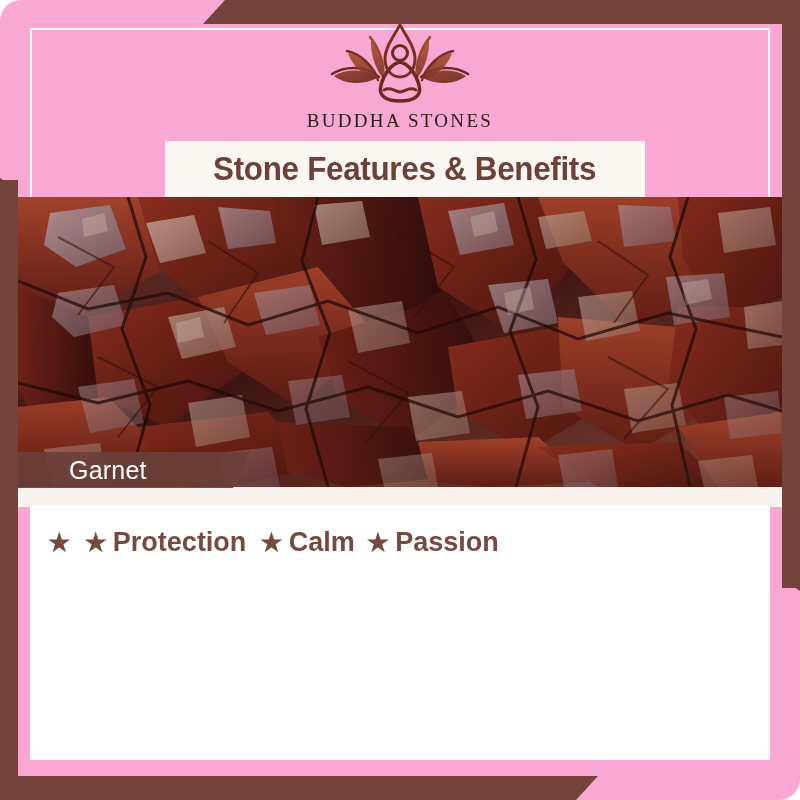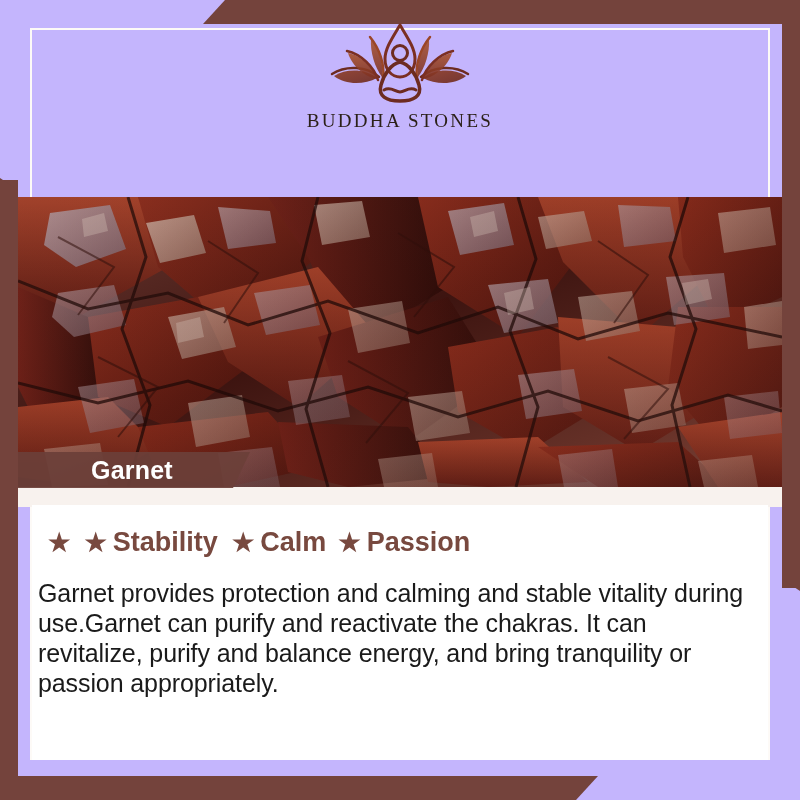--- a/index.html
+++ b/index.html
@@ -8,21 +8,22 @@
     width: 800px;
     height: 800px;
     overflow: hidden;
     font-family: "Liberation Sans", sans-serif;
   }
 
   #page {
     position: relative;
     width: 800px;
     height: 800px;
-    background: #c4b5fd;
+    background: #f9a8d4;
+    border-radius: 21px;
   }
 
   
   .band-top-right {
     position: absolute;
     top: 0; left: 0;
     width: 800px; height: 24px;
     background: #74433c;
     clip-path: polygon(225px 0, 800px 0, 800px 24px, 203px 24px);
   }
@@ -123,24 +124,24 @@
   .stone-label {
     position: absolute;
     top: 452px; left: 18px;
     width: 232px; height: 36px;
     background: rgba(108,64,57,0.93);
     clip-path: polygon(0 0, 232px 0, 215px 36px, 0 36px);
     display: flex;
     align-items: center;
   }
   .stone-label span {
-    margin-left: 73px;
+    margin-left: 51px;
     color: #ffffff;
     font-size: 25px;
-    font-weight: bold;
+    font-weight: normal;
     letter-spacing: 0.2px;
   }
 
   
   .content {
     position: absolute;
     top: 505px; left: 32px;
     width: 736px; height: 255px;
     background: #ffffff;
   }
@@ -225,20 +226,23 @@
         <circle cx="150" cy="62" r="15" fill="none" stroke="#6d2b20" stroke-width="6"></circle>
 
         <path d="M150 80 C132 84 118 104 112 126 C106 148 122 158 150 158 C178 158 194 148 188 126 C182 104 168 84 150 80 Z" fill="none" stroke="#6d2b20" stroke-width="7" stroke-linejoin="round"></path>
 
         <path d="M118 136 C132 128 140 140 150 140 C160 140 168 128 182 136" fill="none" stroke="#6d2b20" stroke-width="6" stroke-linecap="round"></path>
       </svg>
     </span>
     <div class="logo-text">BUDDHA STONES</div>
   </div>
 
+  <div class="title-banner">
+    <div class="title-text">Stone Features &amp; Benefits</div>
+  </div>
 
   <div class="photo">
     <svg viewBox="0 0 764 290" preserveAspectRatio="none" xmlns="http://www.w3.org/2000/svg">
       <defs>
         <linearGradient id="bgd" x1="0" y1="0" x2="1" y2="1">
           <stop offset="0%" stop-color="#6d3b33"></stop>
           <stop offset="45%" stop-color="#3d1410"></stop>
           <stop offset="100%" stop-color="#7b4034"></stop>
         </linearGradient>
         <linearGradient id="fc1" x1="0" y1="0" x2="1" y2="1">
@@ -355,27 +359,26 @@
   </div>
 
   <div class="content"></div>
 
   <div class="features">
     <div class="feature">
       <span class="star">★</span>
     </div>
     <div class="feature">
       <span class="star">★</span>
-      <span class="flabel">Stability</span>
+      <span class="flabel">Protection</span>
     </div>
     <div class="feature tight">
       <span class="star">★</span>
       <span class="flabel">Calm</span>
     </div>
     <div class="feature">
       <span class="star">★</span>
       <span class="flabel">Passion</span>
     </div>
   </div>
 
-  <div class="body-text">Garnet provides protection and calming and stable vitality during use.Garnet can purify and reactivate the chakras. It can revitalize, purify and balance energy, and bring tranquility or passion appropriately.</div>
 
 </div>
 
 </body></html>

